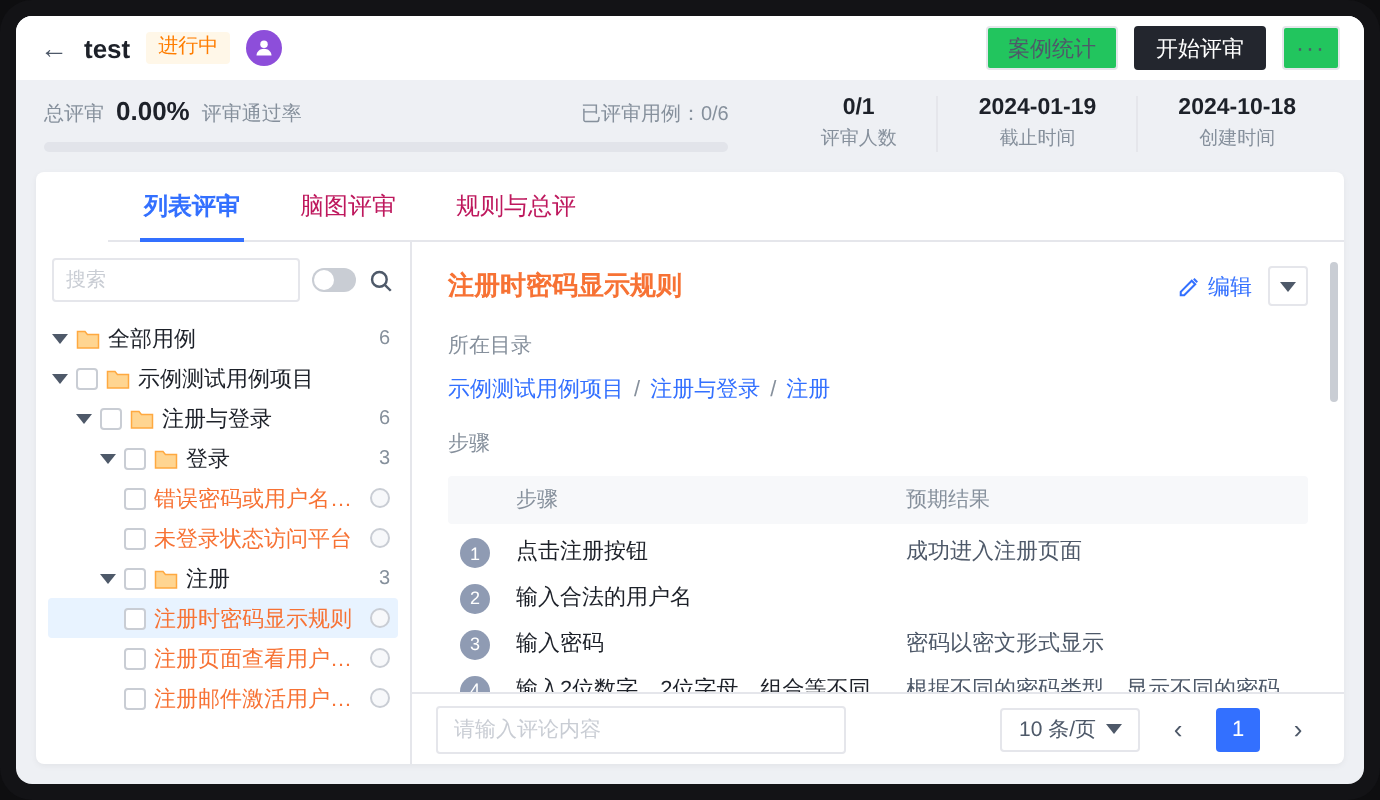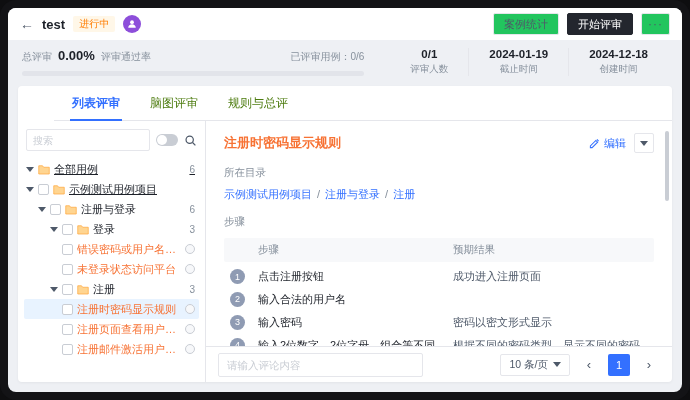--- a/index.html
+++ b/index.html
@@ -29,36 +29,36 @@
   .progress i{display:block;height:100%;width:0%;background:#3370ff;border-radius:3px;}
   .ov-stats{display:flex;flex-shrink:0;align-items:center;}
   .stat{padding:0 20px;text-align:center;border-left:1px solid #e5e6eb;}
   .stat:first-child{border-left:none;}
   .stat b{font-size:11.5px;color:#1d2129;display:block;font-weight:bold;}
   .stat span{font-size:9.5px;color:#86909c;display:block;margin-top:3px;}
 
   
   .card{flex:1;margin:0 10px 10px;background:#fff;border-radius:4px;display:flex;flex-direction:column;min-height:0;box-shadow:0 1px 3px rgba(0,0,0,.05);}
   .tabs{display:flex;gap:26px;padding:0 16px;border-bottom:1px solid #e5e6eb;flex-shrink:0;margin-left:36px;}
-  .tab{font-size:12px;color:#4d7c0f;padding:9px 2px 8px;position:relative;cursor:pointer;white-space:nowrap;}
+  .tab{font-size:12px;color:#be185d;padding:9px 2px 8px;position:relative;cursor:pointer;white-space:nowrap;}
   .tab.active{color:#3370ff;font-weight:bold;}
   .tab.active::after{content:"";position:absolute;left:0;right:0;bottom:-1px;height:2px;background:#3370ff;}
 
   .main{flex:1;display:flex;min-height:0;}
 
   
   .tree{width:188px;border-right:1px solid #e5e6eb;padding:8px 6px;flex-shrink:0;overflow:hidden;}
   .search-row{display:flex;align-items:center;gap:6px;margin-bottom:8px;padding:0 2px;}
   .search-input{flex:1;height:22px;border:1px solid #e5e6eb;border-radius:2px;font-size:10px;padding:0 6px;color:#1d2129;min-width:0;outline:none;}
   .search-input::placeholder{color:#c9cdd4;}
   .switch{width:22px;height:12px;background:#c9cdd4;border-radius:7px;position:relative;flex-shrink:0;cursor:pointer;}
   .switch::after{content:"";position:absolute;width:10px;height:10px;border-radius:50%;background:#fff;top:1px;left:1px;}
   .trow{display:flex;align-items:center;gap:4px;height:20px;font-size:11px;color:#1d2129;padding-right:4px;border-radius:2px;overflow:hidden;white-space:nowrap;cursor:pointer;}
   .trow.selected{background:#e8f3ff;}
-  .i0{padding-left:2px;text-decoration:underline;}.i1{padding-left:14px;}.i2{padding-left:26px;}.i3{padding-left:38px;}
+  .i0{padding-left:2px;}.i1{padding-left:14px;}.i2{padding-left:26px;}.i3{padding-left:38px;}
   .caret{width:0;height:0;border-left:4px solid transparent;border-right:4px solid transparent;border-top:5px solid #4e5969;flex-shrink:0;}
   .cb{width:11px;height:11px;border:1px solid #c9cdd4;border-radius:2px;background:#fff;flex-shrink:0;}
   .lbl{flex:1;min-width:0;overflow:hidden;text-overflow:ellipsis;}
   .leaf .lbl{color:#f77234;}
   .count{font-size:10px;color:#86909c;flex-shrink:0;}
   .sdot{width:10px;height:10px;border:1px solid #c9cdd4;border-radius:50%;background:#f7f8fa;flex-shrink:0;}
 
   
   .detail{flex:1;display:flex;flex-direction:column;min-width:0;position:relative;}
   .detail-scroll{flex:1;padding:12px 18px 0;overflow:hidden;position:relative;min-height:0;}
@@ -124,21 +124,21 @@
     <div class="ov-stats">
       <div class="stat">
         <b>0/1</b>
         <span>评审人数</span>
       </div>
       <div class="stat">
         <b>2024-01-19</b>
         <span>截止时间</span>
       </div>
       <div class="stat">
-        <b>2024-12-18</b>
+        <b>2024-10-18</b>
         <span>创建时间</span>
       </div>
     </div>
   </div>
 
   <div class="card">
 
     <div class="tabs">
       <span class="tab active">列表评审</span>
       <span class="tab">脑图评审</span>

